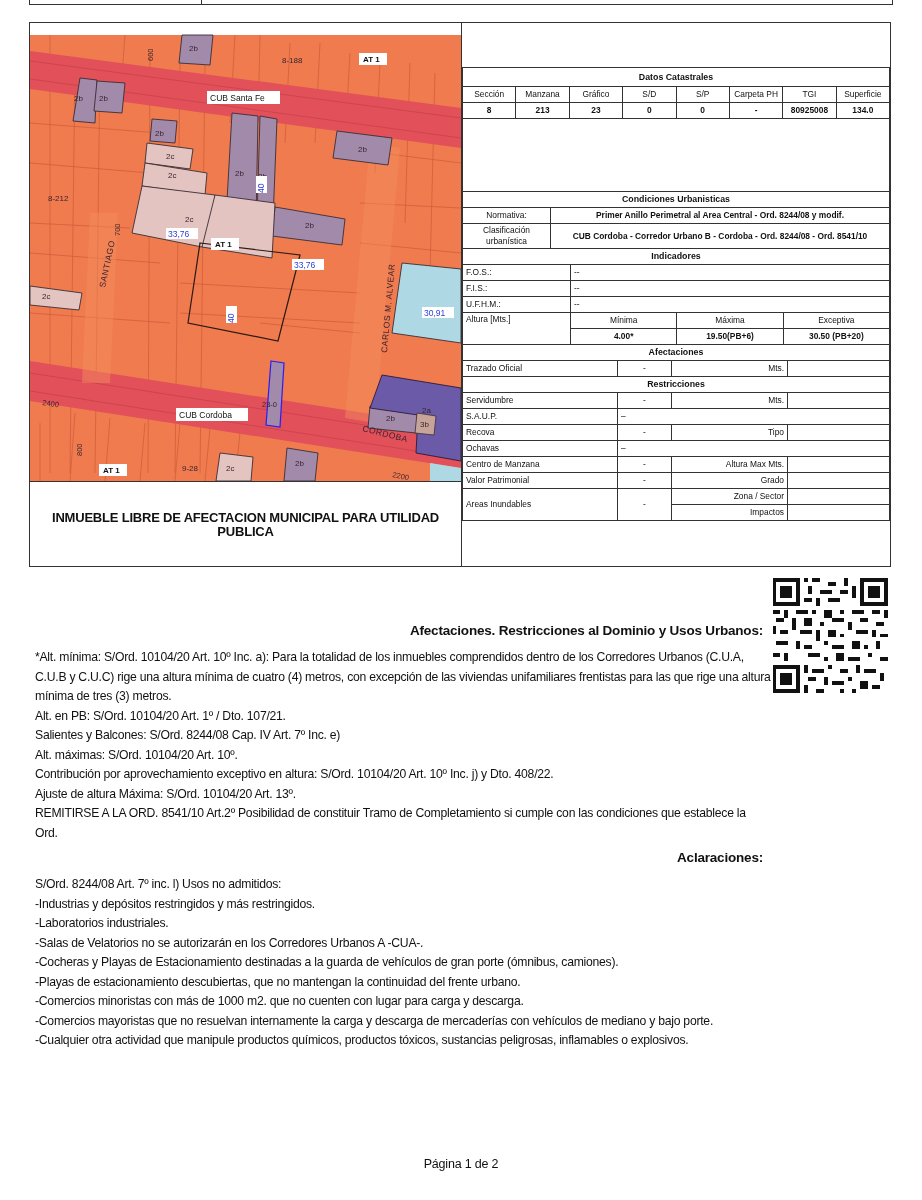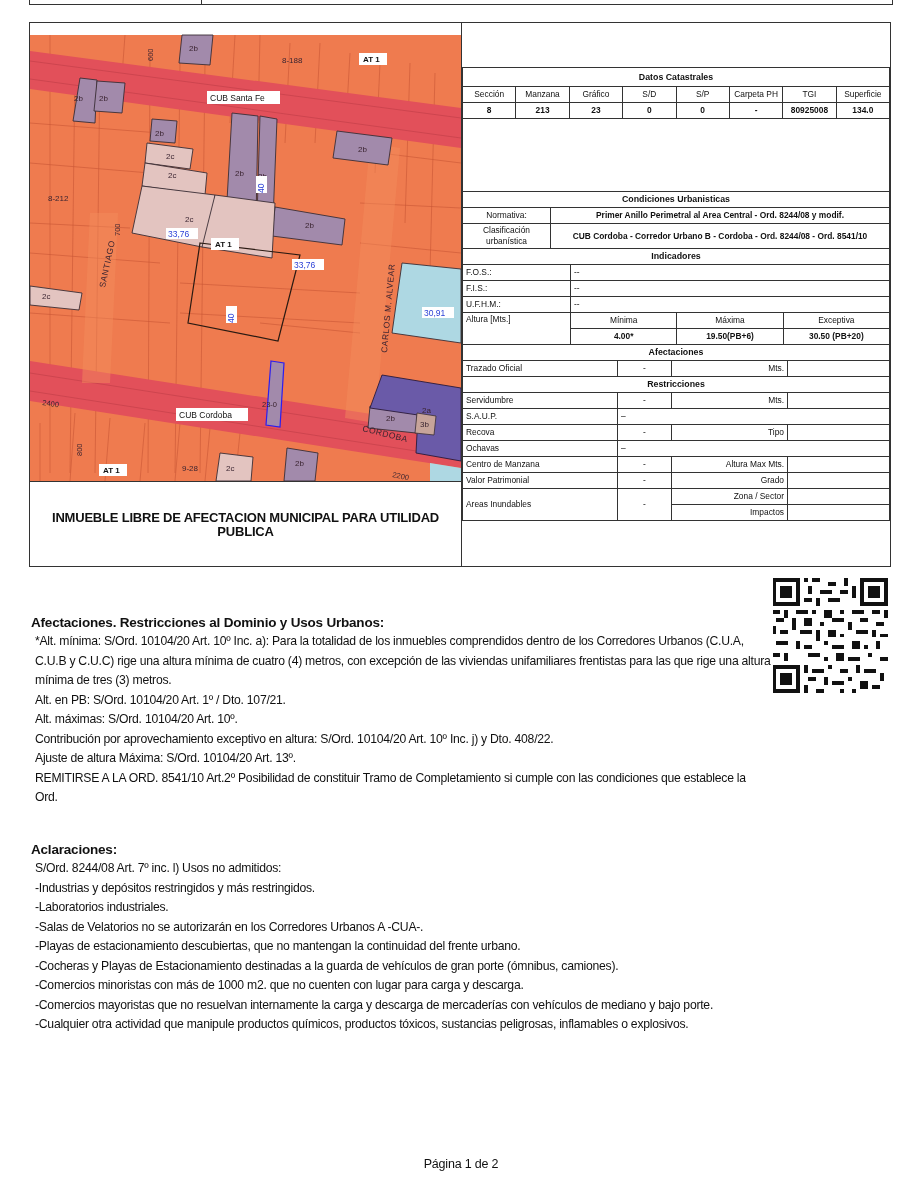--- a/index.html
+++ b/index.html
@@ -17,21 +17,21 @@
     table.t { border-collapse:collapse; width:100%; font-size:8.4px; table-layout:fixed;margin-top:44px; }
     table.t td { border:1px solid #333; padding:1px 3px; height:13px; line-height:11px; vertical-align:middle; }
     .hdr { text-align:center; font-weight:bold; font-size:8.8px; }
     .c { text-align:center; }
     .b { font-weight:bold; }
     .r { text-align:right; }
     .tall td { height:39px; vertical-align:top;text-align:center; }
     .blank td { height:44px; border-left:none; border-right:none; }
 
     .sec { position:absolute; left:31px; font-size:12.2px; line-height:19.5px; letter-spacing:-0.25px; color:#111; }
-    .sec h2 { margin:0; font-size:13.5px; font-weight:bold; line-height:18px; letter-spacing:-0.2px; }
+    .sec h2 { margin:8px; font-size:13.5px; font-weight:bold; line-height:18px; letter-spacing:-0.2px;text-align:right; }
     .sec p { margin:0 0 0 4px; }
     .qr { position:absolute; left:772px; top:578px; width:116px; height:115px; }
     .footer { position:absolute; left:0; width:922px; top:1157px; text-align:center; font-size:12.5px; letter-spacing:-0.2px; }
   </style>
 </head>
 <body>
 
 <div class="topbar">
     <div class="div"></div>
   </div>
@@ -318,34 +318,35 @@
       </tr>
     </tbody>
       </table>
   </div>
 </div>
 
 <div class="sec" style="top:614px; width:740px;">
   <h2>Afectaciones. Restricciones al Dominio y Usos Urbanos:</h2>
   <p>*Alt. mínima: S/Ord. 10104/20 Art. 10º Inc. a): Para la totalidad de los inmuebles comprendidos dentro de los Corredores Urbanos (C.U.A, C.U.B y C.U.C) rige una altura mínima de cuatro (4) metros, con excepción de las viviendas unifamiliares frentistas para las que rige una altura mínima de tres (3) metros.</p>
   <p>Alt. en PB: S/Ord. 10104/20 Art. 1º / Dto. 107/21.</p>
+  <p>Salientes y Balcones: S/Ord. 8244/08 Cap. IV Art. 7º Inc. e)</p>
   <p>Alt. máximas: S/Ord. 10104/20 Art. 10º.</p>
   <p>Contribución por aprovechamiento exceptivo en altura: S/Ord. 10104/20 Art. 10º Inc. j) y Dto. 408/22.</p>
   <p>Ajuste de altura Máxima: S/Ord. 10104/20 Art. 13º.</p>
   <p>REMITIRSE A LA ORD. 8541/10  Art.2º Posibilidad de constituir Tramo de Completamiento si cumple con las condiciones que establece la Ord.</p>
 </div>
 
 <div class="sec" style="top:841px; width:740px;">
   <h2>Aclaraciones:</h2>
   <p>S/Ord. 8244/08 Art. 7º inc. l) Usos no admitidos:</p>
   <p>-Industrias y depósitos restringidos y más restringidos.</p>
   <p>-Laboratorios industriales.</p>
   <p>-Salas de Velatorios no se autorizarán en los Corredores Urbanos A -CUA-.</p>
+  <p>-Cocheras y Playas de Estacionamiento destinadas a la guarda de vehículos de gran porte (ómnibus, camiones).</p>
   <p>-Playas de estacionamiento descubiertas, que no mantengan la continuidad del frente urbano.</p>
-  <p>-Cocheras y Playas de Estacionamiento destinadas a la guarda de vehículos de gran porte (ómnibus, camiones).</p>
   <p>-Comercios minoristas con más de 1000 m2. que no cuenten con lugar para carga y descarga.</p>
   <p>-Comercios mayoristas que no resuelvan internamente la carga y descarga de mercaderías con vehículos de mediano y bajo porte.</p>
   <p>-Cualquier otra actividad que manipule productos químicos, productos tóxicos, sustancias peligrosas, inflamables o explosivos.</p>
 </div>
 
 <div class="qr">
   <svg width="116" height="115" viewBox="0 0 29 29" xmlns="http://www.w3.org/2000/svg" shape-rendering="crispEdges">
     <rect width="29" height="29" fill="#fff"></rect>
     <g fill="#111">
       <rect x="0" y="0" width="7" height="7"></rect>

